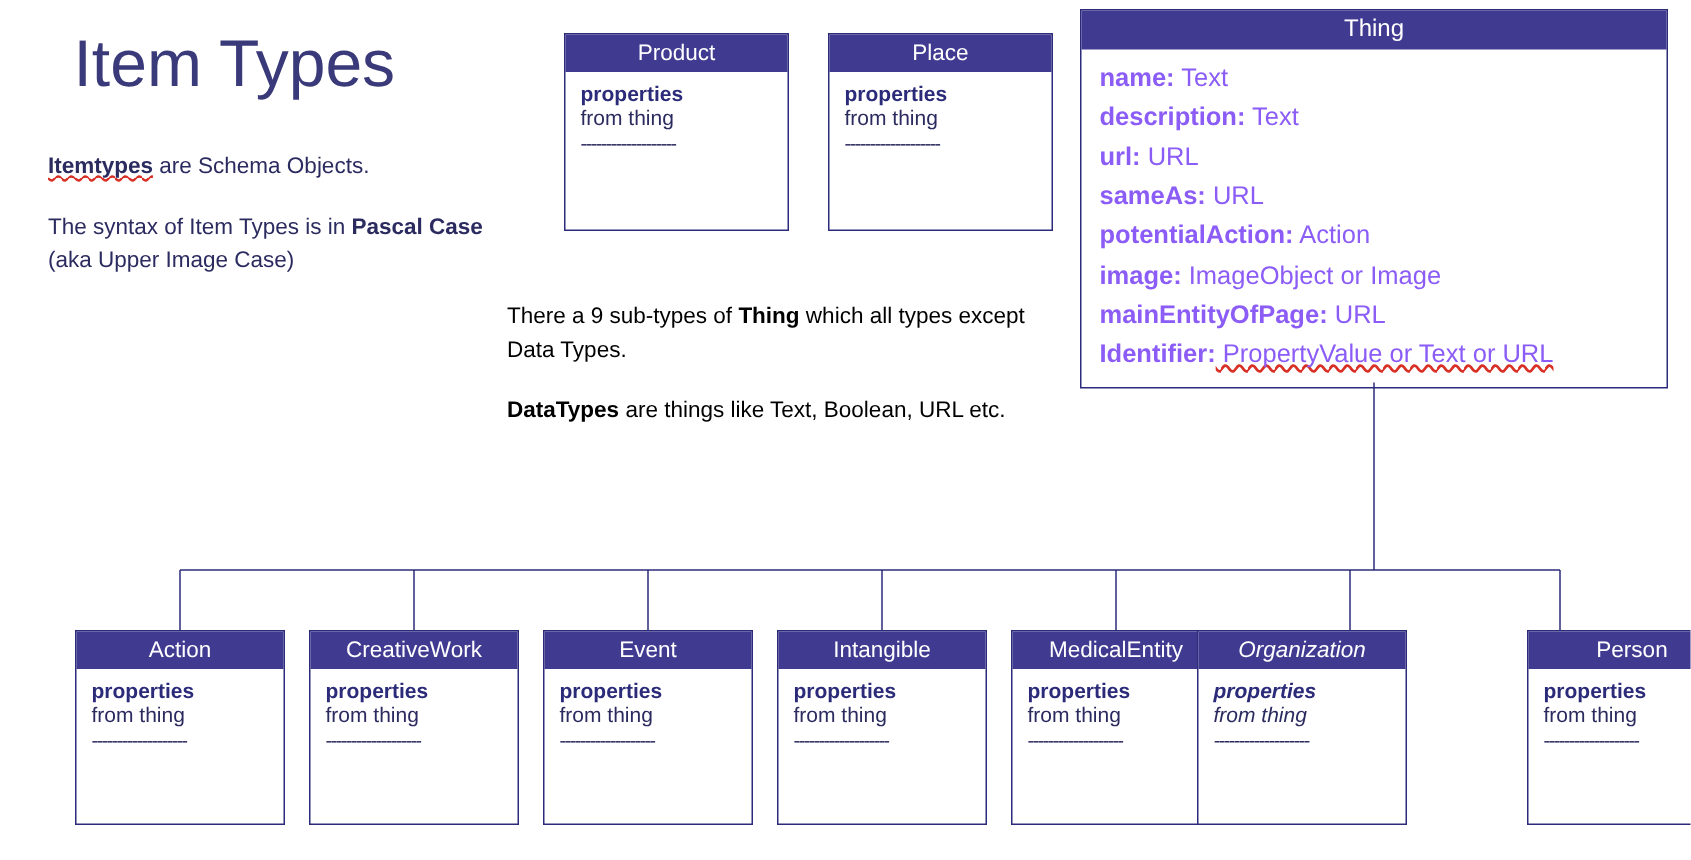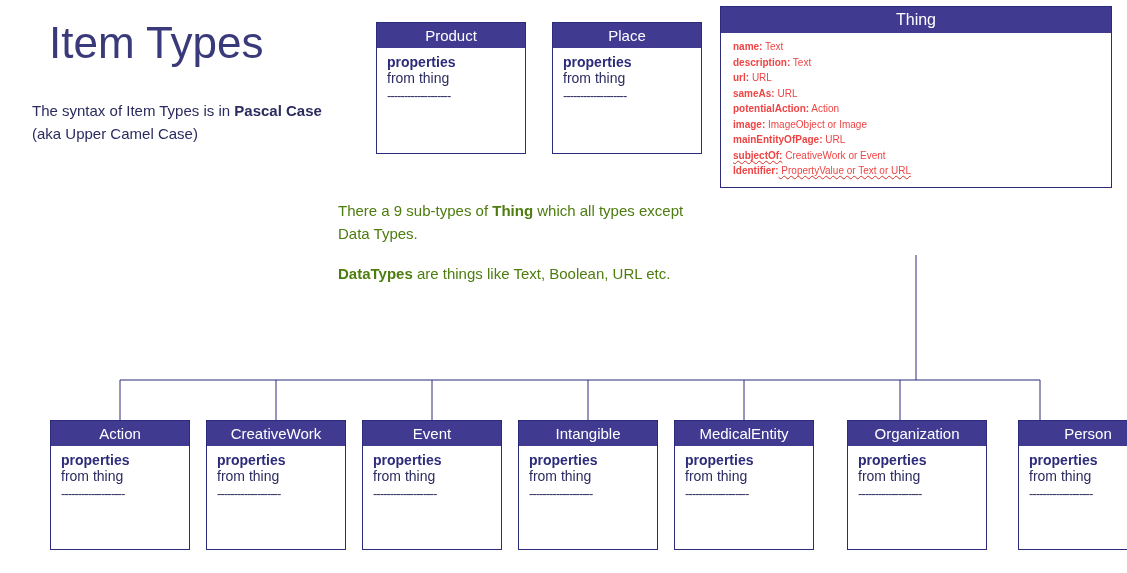--- a/index.html
+++ b/index.html
@@ -30,21 +30,21 @@
   }
   .intro p { margin-bottom: 18px; }
   .intro .spell { text-decoration: underline wavy #d93025; text-decoration-skip-ink: none; }
   .midtext {
     position: absolute;
     left: 338px;
     top: 200px;
     width: 350px;
     font-size: 15px;
     line-height: 1.5;
-    color: #4d7c0f;
+    color: #000000;
   }
   .midtext p { margin-bottom: 18px; }
   .box {
     position: absolute;
     border: 1px solid #2b2b7a;
     background: #fff;
   }
   .box .hdr {
     background: #413a91;
     color: #fff;
@@ -59,21 +59,21 @@
   }
   .box .body .propword { font-weight: bold; color: #2b2b7a; }
   .box .body .dash {
     letter-spacing: -1px;
     font-size: 13px;
     color: #2b2b60;
     margin-top: 2px;
   }
   .thingbox { position: absolute; left: 720px; top: 6px; width: 392px; border:1px solid #2b2b7a; background:#fff; }
   .thingbox .hdr { background:#413a91; color:#fff; text-align:center; padding:4px 0; font-size:16px; }
-  .thingbox .body { padding: 6px 10px 8px 12px; font-size:10px; line-height:1.55; color:#ef4444; }
+  .thingbox .body { padding: 6px 10px 8px 12px; font-size:17px; line-height:1.55; color:#8b5cf6; }
   .thingbox .body .k { font-weight:bold; }
   .thingbox .body .spell { text-decoration: underline wavy #d93025; text-decoration-skip-ink:none; }
 
   
   .sbox { width: 150px; height: 132px; }
 
   
   .bbox { width: 140px; height: 130px; top: 420px; }
 
   
@@ -83,21 +83,24 @@
   }
   svg.connectors line { stroke:#2b2b7a; stroke-width:1; }
 </style>
 </head>
 <body>
 
 <h1 class="title">Item Types</h1>
 
 <div class="intro">
   <p>
-    <span>The syntax of Item Types is in </span><b>Pascal Case</b><br><span> (aka Upper Camel Case)</span>
+    <b><span class="spell">Itemtypes</span></b><span> are Schema Objects.</span>
+  </p>
+  <p>
+    <span>The syntax of Item Types is in </span><b>Pascal Case</b><br><span> (aka Upper Image Case)</span>
   </p>
 </div>
 
 <div class="midtext">
   <p>
     <span>There a 9 sub-types of </span><b>Thing</b><span> which all types except Data Types.</span>
   </p>
   <p>
     <b>DataTypes</b><span> are things like Text, Boolean, URL etc.</span>
   </p>
@@ -124,21 +127,20 @@
 <div class="thingbox">
   <div class="hdr">Thing</div>
   <div class="body" id="thing-body">
       <div><span class="k">name:</span><span> Text</span></div>
       <div><span class="k">description:</span><span> Text</span></div>
       <div><span class="k">url:</span><span> URL</span></div>
       <div><span class="k">sameAs:</span><span> URL</span></div>
       <div><span class="k">potentialAction:</span><span> Action</span></div>
       <div><span class="k">image:</span><span> ImageObject or Image</span></div>
       <div><span class="k">mainEntityOfPage:</span><span> URL</span></div>
-      <div><span class="k spell">subjectOf:</span><span> CreativeWork or Event</span></div>
       <div><span class="k">Identifier:</span><span class="spell"> PropertyValue or Text or URL</span></div>
     </div>
 </div>
 
 <svg class="connectors">
 
   <line x1="916" y1="255" x2="916" y2="380"></line>
 
   <line x1="120" y1="380" x2="1040" y2="380"></line>
 
@@ -185,21 +187,21 @@
       </div>
     </div>
     <div class="box bbox" style="left: 674px;">
       <div class="hdr">MedicalEntity</div>
       <div class="body">
         <div class="propword">properties</div>
         <div>from thing</div>
         <div class="dash">-------------------</div>
       </div>
     </div>
-    <div class="box bbox" style="left: 847px;">
+    <div class="box bbox" style="left: 798px; font-style: italic;">
       <div class="hdr">Organization</div>
       <div class="body">
         <div class="propword">properties</div>
         <div>from thing</div>
         <div class="dash">-------------------</div>
       </div>
     </div>
     <div class="box bbox" style="left: 970px; margin-left: 48px;">
       <div class="hdr">Person</div>
       <div class="body">

